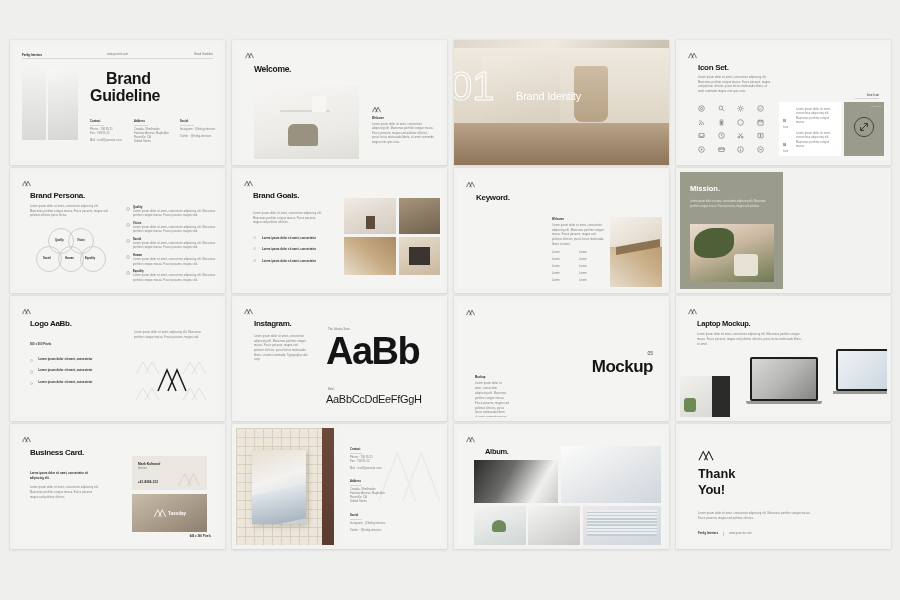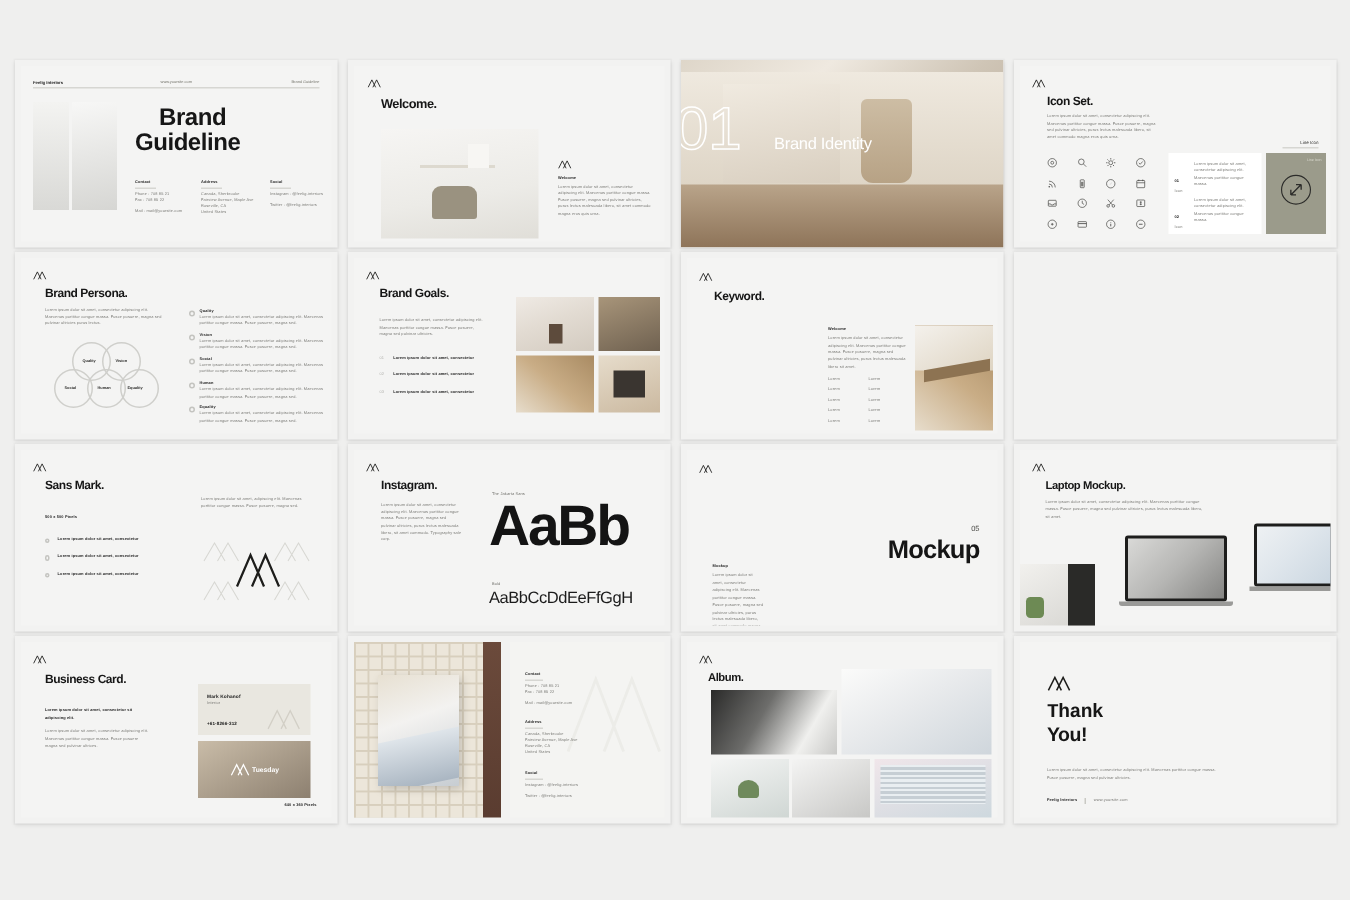--- a/index.html
+++ b/index.html
@@ -404,31 +404,39 @@
 
       <div class="ph p-wood" style="left:152px;top:45px;width:52px;height:70px;">
         <div style="position:absolute;left:0;top:0;width:100%;height:30px;background:linear-gradient(150deg,#f4f1ec,#ded4c2);"></div>
         <div style="position:absolute;left:6px;top:26px;width:44px;height:8px;background:#8d7352;transform:skewY(-10deg);"></div>
       </div>
     </div>
   </div>
 
   <div class="slide">
     <div class="full">
-    </div>
-  </div>
-
-  <div class="slide">
-    <div class="inner">
-      <div class="logo" style="left:8px;top:8px;">
-        <svg width="9" height="7" viewBox="0 0 20 14">
-            <path d="M1 13 L6.5 2 L12 13 M8 13 L13.5 2 L19 13" fill="none" stroke="#1d1d1b" stroke-width="1.3"></path>
-          </svg>
-      </div>
-      <div class="h1" style="position:absolute;left:16px;top:19px;font-size:8px;">Sans Mark.</div>
+      <div style="position:absolute;left:4px;top:4px;width:103px;height:117px;background:#9b9b8b;">
+        <div style="position:absolute;left:10px;top:12px;font-size:7.5px;font-weight:700;color:#fff;">Mission.</div>
+        <div style="position:absolute;left:10px;top:28px;width:80px;font-size:2.6px;line-height:1.8;color:#e6e6dd;">Lorem ipsum dolor sit amet, consectetur adipiscing elit. Maecenas porttitor congue massa. Fusce posuere, magna sed pulvinar.</div>
+        <div class="ph p-plant" style="left:10px;top:52px;width:84px;height:58px;">
+          <div style="position:absolute;left:44px;top:30px;width:24px;height:22px;background:#e8e2d6;border-radius:3px;"></div>
+          <div style="position:absolute;left:4px;top:4px;width:40px;height:30px;background:#4f6038;border-radius:50% 30% 50% 30%;"></div>
+        </div>
+      </div>
+    </div>
+  </div>
+
+  <div class="slide">
+    <div class="inner">
+      <div class="logo" style="left:8px;top:8px;">
+        <svg width="9" height="7" viewBox="0 0 20 14">
+            <path d="M1 13 L6.5 2 L12 13 M8 13 L13.5 2 L19 13" fill="none" stroke="#1d1d1b" stroke-width="1.3"></path>
+          </svg>
+      </div>
+      <div class="h1" style="position:absolute;left:16px;top:19px;font-size:8px;">Logo AaBb.</div>
       <div class="tiny b" style="position:absolute;left:16px;top:43px;">500 x 500 Pixels</div>
 
       <div style="position:absolute;left:16px;top:58px;width:80px;">
         <div style="display:flex;gap:5px;margin-bottom:7px;">
           <div style="width:3.4px;height:3.4px;border:.7px solid #c4c4c0;border-radius:50%;flex:none;margin-top:1px;"></div>
           <span class="tiny b" style="line-height:1.7;">Lorem ipsum dolor sit amet, consectetur</span>
         </div>
         <div style="display:flex;gap:5px;margin-bottom:7px;">
           <div style="width:3.4px;height:3.4px;border:.7px solid #c4c4c0;border-radius:50%;flex:none;margin-top:1px;"></div>
           <span class="tiny b" style="line-height:1.7;">Lorem ipsum dolor sit amet, consectetur</span>
@@ -590,21 +598,21 @@
     </div>
   </div>
 
   <div class="slide">
     <div class="inner">
       <div class="logo" style="left:8px;top:8px;">
         <svg width="9" height="7" viewBox="0 0 20 14">
             <path d="M1 13 L6.5 2 L12 13 M8 13 L13.5 2 L19 13" fill="none" stroke="#1d1d1b" stroke-width="1.3"></path>
           </svg>
       </div>
-      <div class="h1" style="position:absolute;left:14px;top:19px;font-size:7.5px;">Album.</div>
+      <div class="h1" style="position:absolute;left:27px;top:19px;font-size:7.5px;">Album.</div>
 
       <div class="ph p-dark" style="left:16px;top:32px;width:84px;height:43px;"></div>
       <div class="ph p-white" style="left:103px;top:18px;width:100px;height:57px;"></div>
       <div class="ph" style="left:16px;top:78px;width:52px;height:40px;background:linear-gradient(160deg,#f4f5f4,#cfd6d3);">
           <div style="position:absolute;left:18px;top:14px;width:14px;height:12px;background:#6f8a5c;border-radius:50% 50% 20% 20%;"></div>
         </div>
       <div class="ph p-grey" style="left:70px;top:78px;width:52px;height:40px;background:linear-gradient(150deg,#f4f4f3,#c7c7c5);"></div>
       <div class="ph p-blue" style="left:125px;top:78px;width:78px;height:40px;background:linear-gradient(160deg,#f0e6ea,#cdd8de);">
         <div style="position:absolute;left:4px;top:4px;right:4px;height:26px;background:repeating-linear-gradient(#e9eef1 0 1.6px,#c6ced4 1.6px 3.2px);"></div>
       </div>

